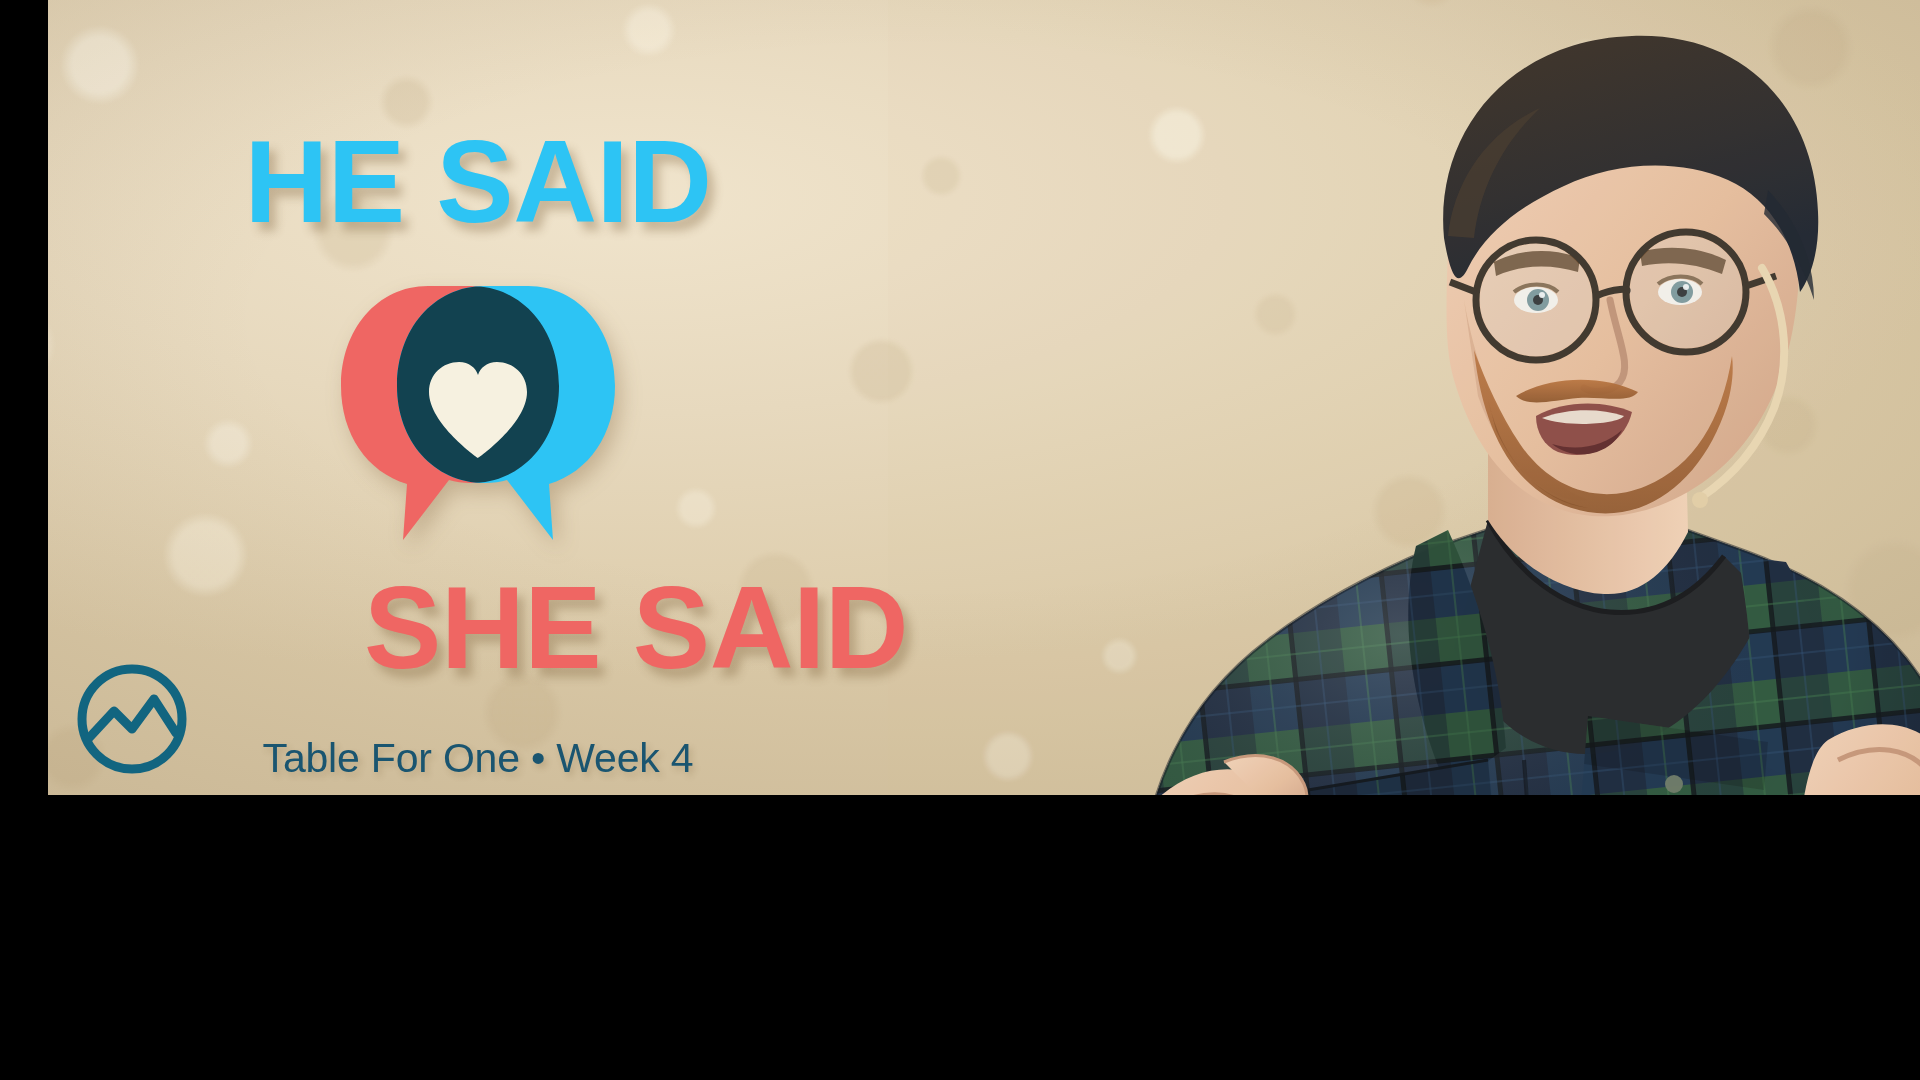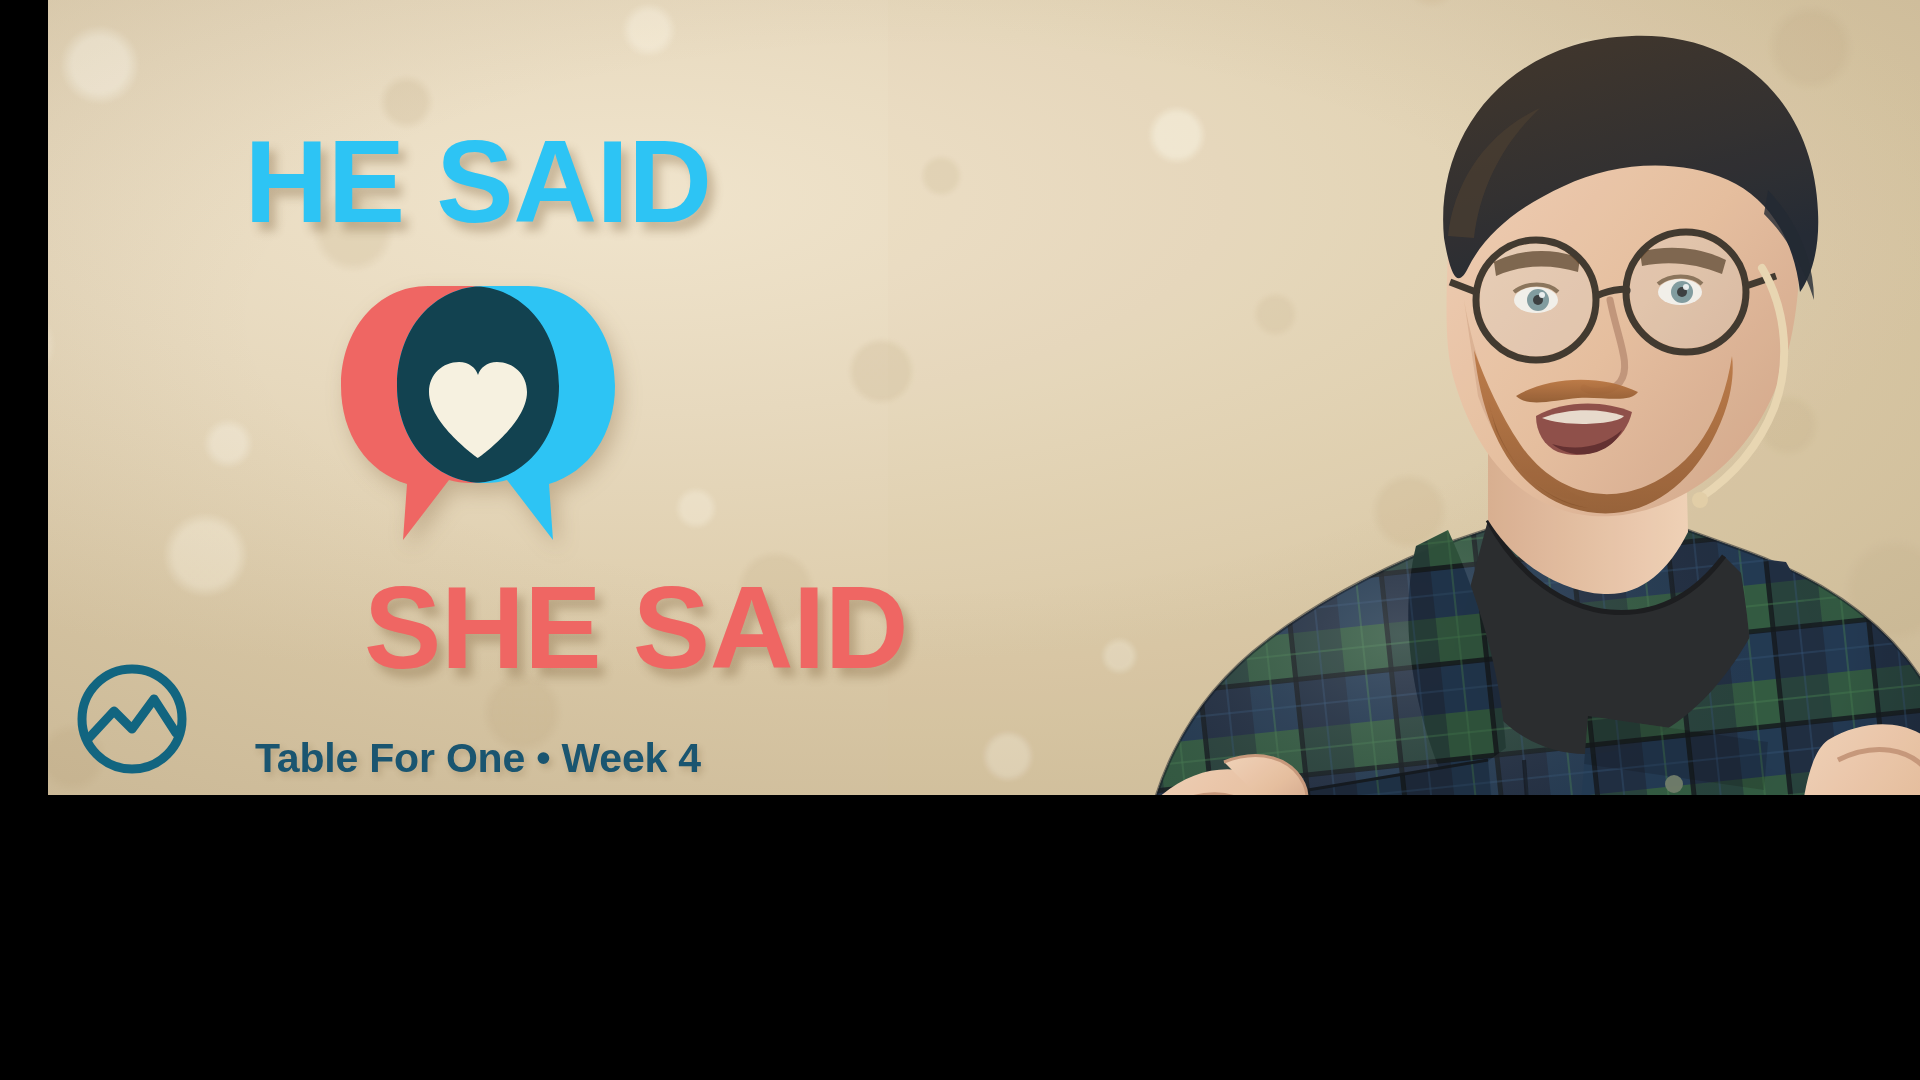--- a/index.html
+++ b/index.html
@@ -106,21 +106,21 @@
     text-align: right;
   }
 
   .subtitle {
     position: absolute;
     left: 0;
     top: 735px;
     width: 860px;
     text-align: center;
     font-size: 41px;
-    font-weight: 700;
+    font-weight: 400;
     color: #1A5570;
     letter-spacing: -0.2px;
     white-space: nowrap;
     text-shadow: 3px 4px 6px rgba(110,80,40,.22);
   }
 
   
   .bubbles {
     position: absolute;
     left: 285px;

